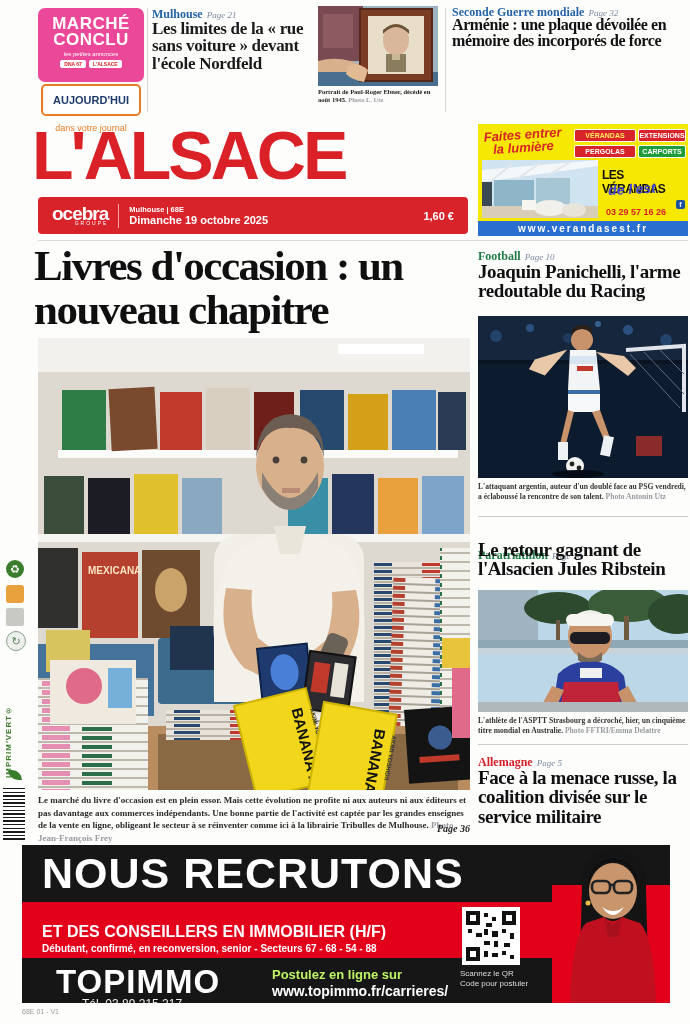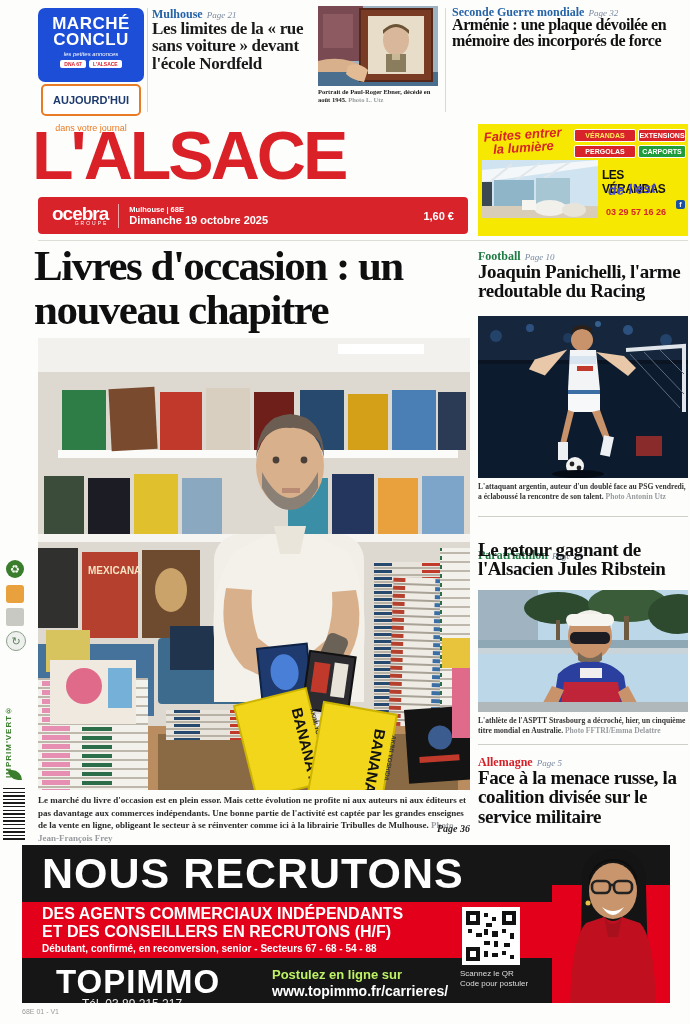--- a/index.html
+++ b/index.html
@@ -9,21 +9,21 @@
   .serif{font-family:"Liberation Serif","DejaVu Serif",serif;}
 
   
   .edge{left:0;top:0;width:32px;height:1024px;}
   .eco-icon{left:6px;width:18px;height:18px;border-radius:50%;display:flex;align-items:center;justify-content:center;font-size:11px;}
   .imprim{left:4px;top:648px;width:20px;height:130px;writing-mode:vertical-rl;transform:rotate(180deg);font-size:8px;font-weight:bold;color:#3a7d2c;letter-spacing:1px;}
   .leaf{left:8px;top:770px;width:14px;height:10px;background:#3a7d2c;border-radius:0 10px 0 10px;}
   .barcode{left:3px;top:788px;width:22px;height:52px;background:repeating-linear-gradient(180deg,#1b1b1b 0 1.5px,#fff 1.5px 3.6px);}
 
   
-  .marche-box{left:38px;top:8px;width:106px;height:74px;background:#1d4ed8;border-radius:7px;color:#fff;text-align:center;padding-top:8px;box-sizing:border-box;}
+  .marche-box{left:38px;top:8px;width:106px;height:74px;background:#ec4899;border-radius:7px;color:#fff;text-align:center;padding-top:8px;box-sizing:border-box;}
   .marche-t{font-size:17px;font-weight:800;line-height:.95;letter-spacing:.5px;}
   .marche-sub{font-size:6px;font-style:italic;margin-top:3px;}
   .badge-row{display:flex;justify-content:center;gap:3px;margin-top:3px;}
   .badge{background:#fff;color:#d8232a;font-size:5px;font-weight:bold;padding:1px 4px;border-radius:2px;}
   .today-box{left:41px;top:84px;width:100px;height:32px;background:#fff;border:2px solid #e87c26;border-radius:5px;text-align:center;box-sizing:border-box;padding-top:8px;}
   .today-t{font-size:11px;font-weight:bold;color:#1d3a6e;}
   .today-s{font-size:9px;color:#e87c26;margin-top:17px;}
   .vdiv{width:1px;background:#d8d8d4;top:8px;height:104px;}
 
   .kicker{font-weight:bold;font-size:12px;}
@@ -194,20 +194,21 @@
         <ellipse cx="68" cy="48" rx="16" ry="8" fill="#f2f0ea"></ellipse>
         <ellipse cx="92" cy="50" rx="12" ry="7" fill="#e8e4da"></ellipse>
         <rect x="40" y="40" width="14" height="10" fill="#f7f5ef"></rect>
       </svg>
     </div>
     <div class="vbrand1">LES VÉRANDAS</div>
     <div class="vbrand2">de l'est</div>
     <div class="vaddr"></div>
     <div class="vphone">03 29 57 16 26</div>
     <div class="fb">f</div>
+    <div class="vweb">www.verandasest.fr</div>
   </div>
 
   <div class="abs hrule"></div>
 
   <div class="abs serif lead-head">Livres d'occasion : un nouveau chapitre</div>
 
   <div class="abs lead-photo">
     <svg width="432" height="452" viewBox="0 0 432 452">
       <defs>
         <pattern id="stk1" width="96" height="7" patternUnits="userSpaceOnUse">
@@ -433,22 +434,21 @@
   <div class="abs rail-div" style="top:744px;"></div>
 
   <div class="abs serif" style="left:478px;top:752px;">
     <span class="kicker red serif">Allemagne</span><span class="pageref serif">Page 5</span>
   </div>
   <div class="abs serif rail-item-head" style="left:478px;top:768px;">Face à la menace russe, la coalition divisée sur le service militaire</div>
 
   <div class="abs rad">
     <div class="rad-title">NOUS RECRUTONS</div>
     <div class="rad-red"></div>
-    <div class="rad-l1">DES AGENTS COMMERCIAUX INDÉPENDANTS</div>
-    <div class="rad-l2">ET DES CONSEILLERS EN RECRUTONS (H/F)</div>
+    <div class="rad-l2">ET DES CONSEILLERS EN IMMOBILIER (H/F)</div>
     <div class="rad-l3">Débutant, confirmé, en reconversion, senior - Secteurs 67 - 68 - 54 - 88</div>
     <div class="rad-brand">TOPIMMO</div>
     <div class="rad-tel">Tél. 03 89 215 217</div>
     <div class="rad-cta1">Postulez en ligne sur</div>
     <div class="rad-cta2">www.topimmo.fr/carrieres/</div>
     <div class="qr">
       <svg width="50" height="50" viewBox="0 0 50 50">
         <rect width="50" height="50" fill="#fff"></rect>
         <g fill="#111">
           <rect x="0" y="0" width="14" height="14"></rect>

